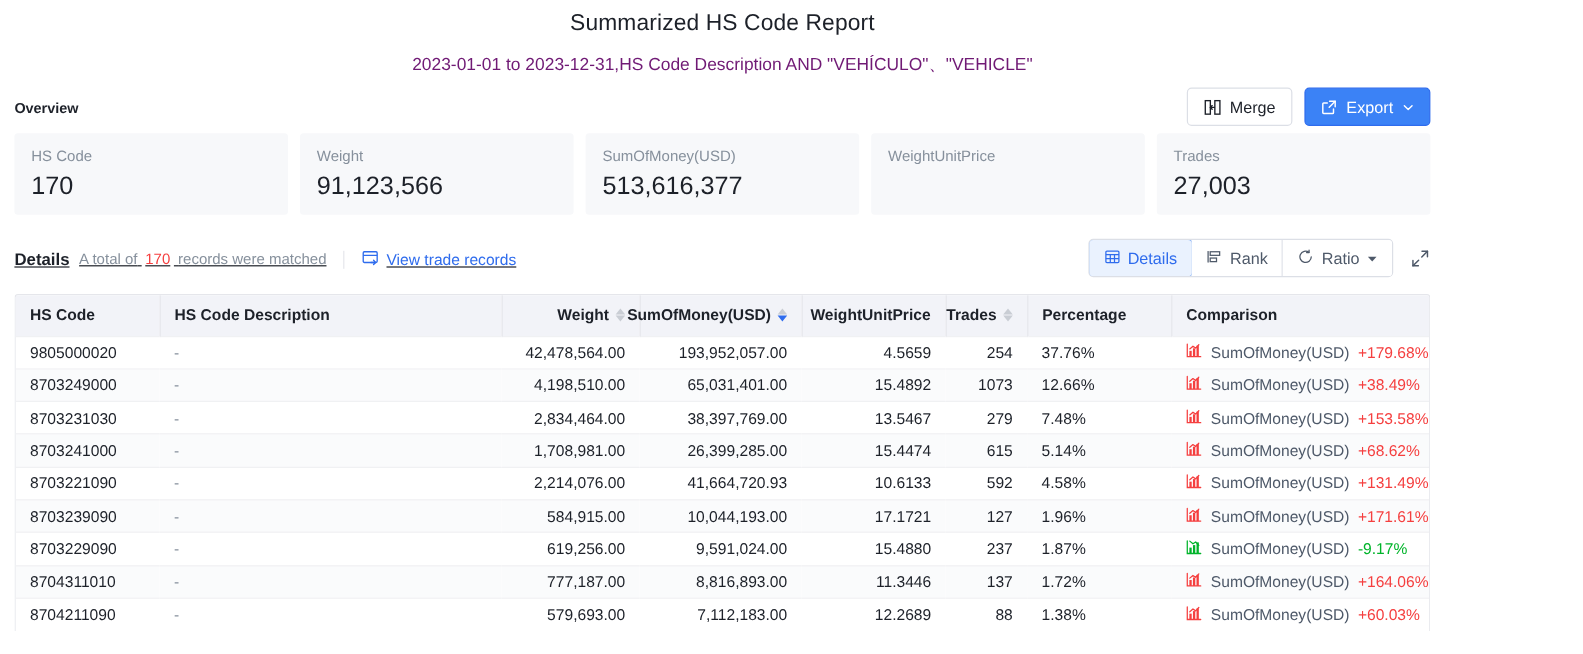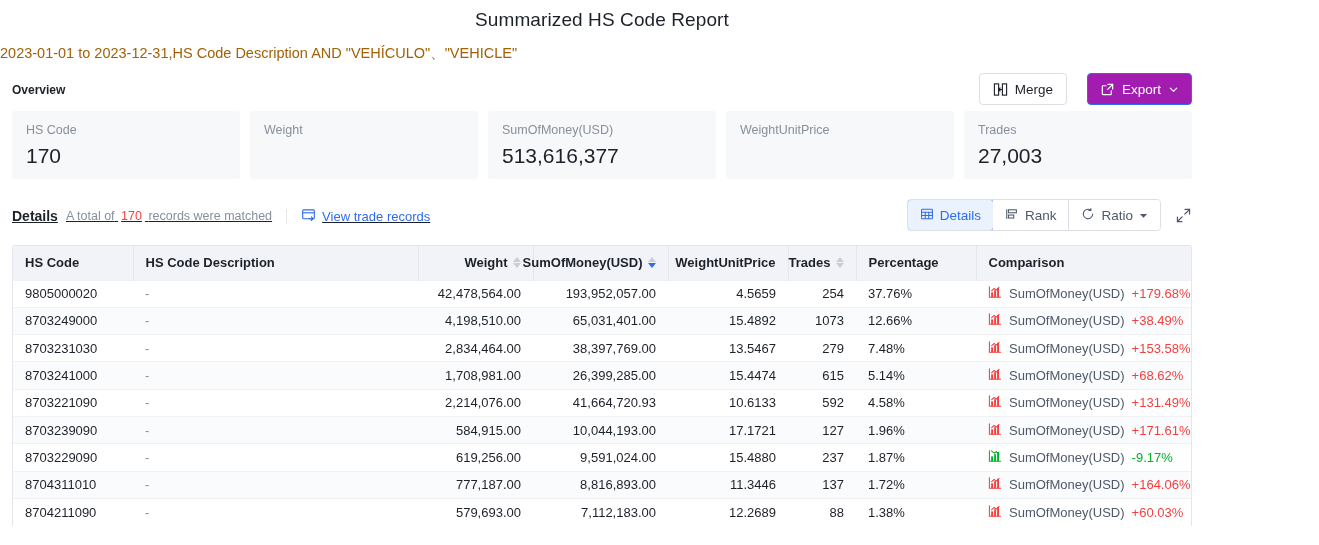--- a/index.html
+++ b/index.html
@@ -16,63 +16,64 @@
   
   .report-title {
     text-align: center;
     font-size: 19px;
     font-weight: 400;
     color: #1d2129;
     padding-top: 9px;
     letter-spacing: .1px;
   }
   .report-sub {
+    text-align: center;
     font-size: 14.5px;
-    color: #a16207;
+    color: #701a75;
     padding-top: 13px;
   }
 
   
   .overview-bar {
     position: relative;
     margin: 0 12px;
     height: 40px;
     padding-top: 16px;
   }
   .overview-label {
     font-size: 12px;
     font-weight: 700;
     color: #1d2129;
     line-height: 22px;
   }
   .overview-actions {
     position: absolute;
     right: 0; top: 10px;
     display: flex;
-    gap: 20px;
+    gap: 10px;
   }
   .btn {
     display: inline-flex;
     align-items: center;
     gap: 7px;
     height: 32px;
     padding: 0 13px;
     border-radius: 4px;
     font-size: 13.5px;
     cursor: pointer;
     user-select: none;
     white-space: nowrap;
   }
   .btn-outline {
     background: #fff;
     border: 1px solid #dcdfe6;
     color: #1d2129;
   }
   .btn-primary {
-    background: #a21caf;
+    background: #3b82f6;
     border: 1px solid #2f6ced;
     color: #fff;
     padding: 0 12px;
   }
   .btn svg { display: block; }
 
   
   .cards {
     display: flex;
     gap: 10px;
@@ -256,20 +257,21 @@
     </div>
   </div>
 
   <div class="cards">
     <div class="card">
       <div class="card-label">HS Code</div>
       <div class="card-value">170</div>
     </div>
     <div class="card">
       <div class="card-label">Weight</div>
+      <div class="card-value">91,123,566</div>
     </div>
     <div class="card">
       <div class="card-label">SumOfMoney(USD)</div>
       <div class="card-value">513,616,377</div>
     </div>
     <div class="card">
       <div class="card-label">WeightUnitPrice</div>
     </div>
     <div class="card">
       <div class="card-label">Trades</div>

